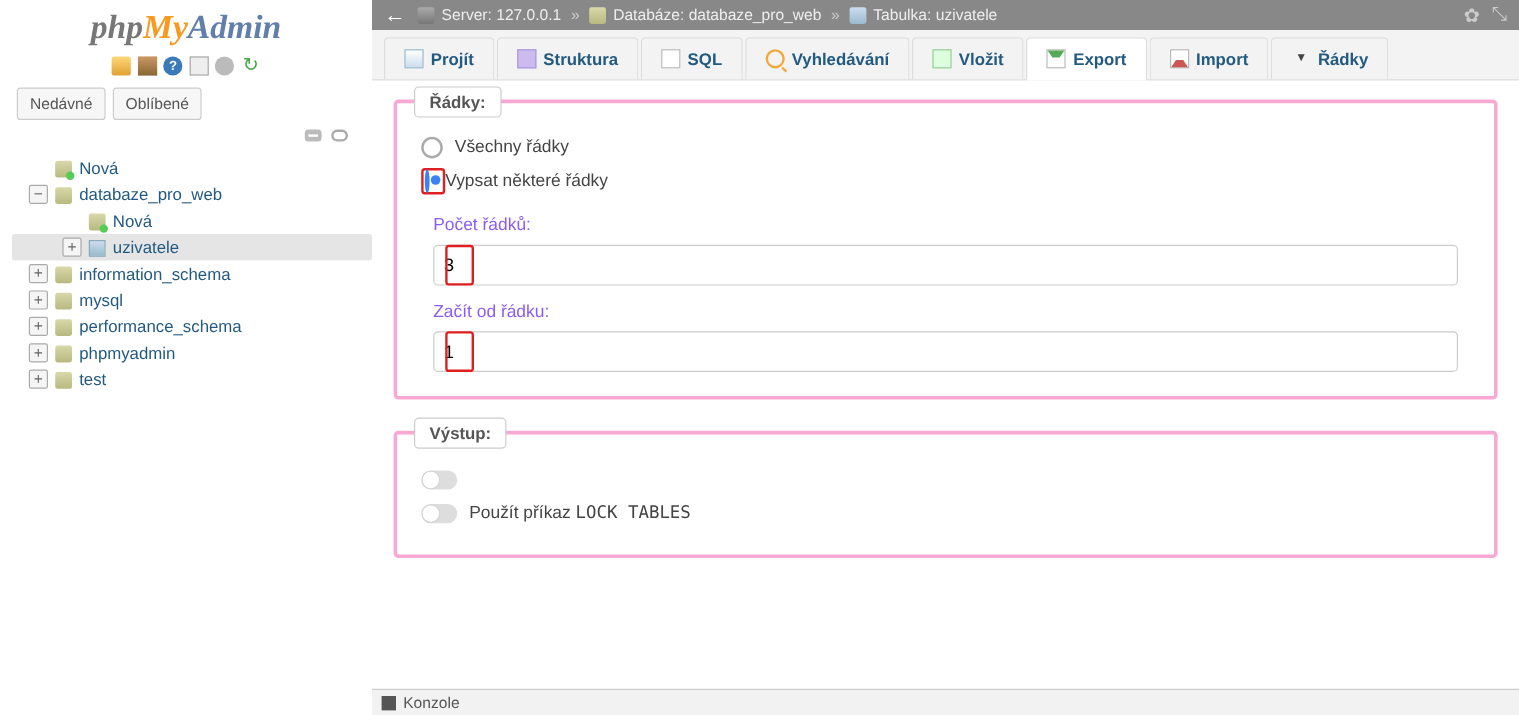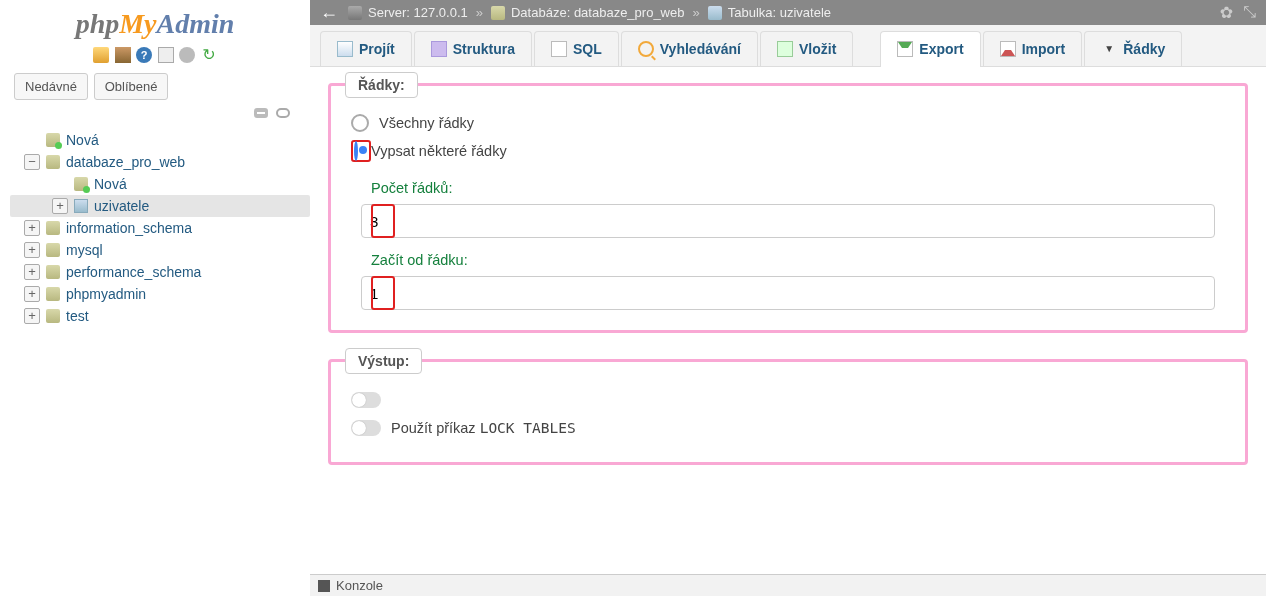--- a/index.html
+++ b/index.html
@@ -21,21 +21,21 @@
 
 .tree-tabs { padding: 6px 14px 4px 14px; }
 .tree-tabs button { background: #f7f7f7; border: 1px solid #ccc; border-radius: 3px; padding: 5px 10px; font-size: 13px; color: #555; cursor: pointer; margin-right: 2px; }
 .collapse-row { text-align: right; padding: 2px 20px 6px 0; }
 .collapse-row span { display:inline-block; width:14px; height:10px; }
 .cminus { background:#bbb; border-radius:3px; position:relative; }
 .cminus::after { content:''; position:absolute; left:3px; right:3px; top:4px; height:2px; background:#fff; }
 .clink { display:inline-block; width:14px; height:8px; border:2px solid #aaa; border-radius:6px; transform:rotate(0deg); margin-left:4px; }
 
 .tree { padding: 2px 0 0 10px; font-size: 14px; color: #235a81; }
-.tree-row { padding: 3px 0 3px 0; display:flex; align-items:center; cursor:pointer; }
+.tree-row { padding: 3px 0 3px 0; display:flex; align-items:flex-end; cursor:pointer; }
 .tree-row.l1 { padding-left: 14px; }
 .tree-row.l3 { padding-left: 42px; }
 .tree-row.selected { background: #e5e5e5; border-radius:2px; }
 .pm { display:inline-block; width:16px; height:16px; border:1px solid #aaa; background:#f5f5f5; text-align:center; line-height:13px; font-size:13px; color:#666; margin-right:6px; border-radius:2px; }
 .dbic { display:inline-block; width:14px; height:14px; margin-right:6px; }
 .db-cyl { background:linear-gradient(#d8d8aa,#b8b880); border-radius:2px; }
 .db-new { background:linear-gradient(#d8d8aa,#b8b880); border-radius:2px; position:relative; }
 .db-new::after { content:''; position:absolute; right:-2px; bottom:-2px; width:7px; height:7px; background:#5c5; border-radius:50%; }
 .db-tbl { background:linear-gradient(#cde,#9bc); border:1px solid #8ab; }
 .spacer { display:inline-block; width:16px; margin-right:6px; }
@@ -47,21 +47,21 @@
 .bc-ic { display:inline-block; width:14px; height:14px; background:#bbb; margin-right:6px; border-radius:2px; }
 .bc-ic.srv { background:linear-gradient(#aaa,#777); }
 .bc-ic.db { background:linear-gradient(#d8d8aa,#b8b880); }
 .bc-ic.tbl { background:linear-gradient(#cde,#9bc); }
 .bc-sep { margin: 0 8px; color:#ccc; }
 .topbar-right { margin-left:auto; display:flex; gap:10px; }
 .gear-ic { color:#ccc; font-size:16px; cursor:pointer; }
 
 .tabs { display:flex; background:#f3f3f3; border-bottom:1px solid #ddd; padding-left:10px; }
 .tab { display:flex; align-items:center; gap:6px; padding: 9px 16px; background:#f3f3f3; border:1px solid #ddd; border-bottom:none; margin-right:2px; margin-top:6px; border-top-left-radius:4px; border-top-right-radius:4px; color:#235a81; font-weight:bold; font-size:14px; cursor:pointer; }
-.tab.active { background:#fff; color:#235a81; position:relative;margin-left:25px; }
+.tab.active { background:#fff; color:#235a81; position:relative; }
 .tab.active::after { content:''; position:absolute; left:0; right:0; bottom:-1px; height:2px; background:#fff; }
 .tab .ti { display:inline-block; width:16px; height:16px; }
 .ti-browse { background:linear-gradient(#fff,#cde); border:1px solid #9bc; }
 .ti-struct { background:#cbe; border:1px solid #a9d; }
 .ti-sql { background:#fff; border:1px solid #bbb; }
 .ti-search { border:2px solid #f2a93b; border-radius:50%; width:10px; height:10px; position:relative; }
 .ti-search::after { content:''; position:absolute; right:-4px; bottom:-4px; width:5px; height:2px; background:#f2a93b; transform:rotate(45deg); }
 .ti-insert { background:#dfd; border:1px solid #9c9; }
 .ti-export { background:#fff; border:1px solid #bbb; position:relative; }
 .ti-export::after { content:''; position:absolute; left:4px; bottom:2px; width:6px; height:6px; border-left:4px solid transparent; border-right:4px solid transparent; border-top:6px solid #5a5; margin-left:-4px;}
@@ -71,21 +71,21 @@
 
 .content { padding: 16px 18px; overflow-y:auto; height: calc(100% - 25px - 52px); }
 .fieldset { border:3px solid #f9a8d4; border-radius:4px; padding: 24px 20px 20px 20px; margin-bottom: 26px; position:relative; background:#fff; }
 .legend { position:absolute; top:-14px; left:14px; background:#fff; border:1px solid #ccc; border-radius:4px; padding:4px 12px; font-weight:bold; font-size:14px; color:#555; }
 .radio-row { display:flex; align-items:center; padding:4px 0; font-size:14.5px; color:#444; }
 .radio { appearance:none; width:18px; height:18px; border:2px solid #aaa; border-radius:50%; margin-right:10px; position:relative; cursor:pointer; }
 .radio.checked { border-color:#3b82f6; }
 .radio.checked::after { content:''; position:absolute; left:3px; top:3px; width:8px; height:8px; background:#3b82f6; border-radius:50%; }
 .radio-hl { display:inline-block; border:2px solid #e02020; border-radius:3px; padding:1px; }
 
-.field-label { font-size:14.5px; color:#15803d; margin:14px 0 8px 20px; }
+.field-label { font-size:14.5px; color:#8b5cf6; margin:14px 0 8px 10px; }
 .num-input { width: calc(100% - 20px); margin-left:10px; }
 .num-input input { width:100%; height:34px; border:1px solid #ccc; border-radius:4px; padding:0 8px; font-size:15px; }
 .num-hl { display:inline-block; padding: 0; border:2px solid #e02020; border-radius:3px; position:absolute; margin-left:10px; height:34px; width:24px; pointer-events:none; }
 
 .toggle-row { display:flex; align-items:center; padding:6px 0; font-size:14.5px; color:#444; }
 .toggle { width:30px; height:16px; background:#ddd; border-radius:10px; margin-right:10px; position:relative; cursor:pointer; }
 .toggle::after { content:''; position:absolute; left:1px; top:1px; width:14px; height:14px; background:#fff; border-radius:50%; box-shadow:0 0 1px rgba(0,0,0,0.3); }
 .code { font-family: monospace; }
 
 .console-bar { position:absolute; left:0; right:0; bottom:0; height:22px; background:#f2f2f2; border-top:1px solid #ccc; display:flex; align-items:center; padding-left:8px; font-size:13px; color:#555; }

